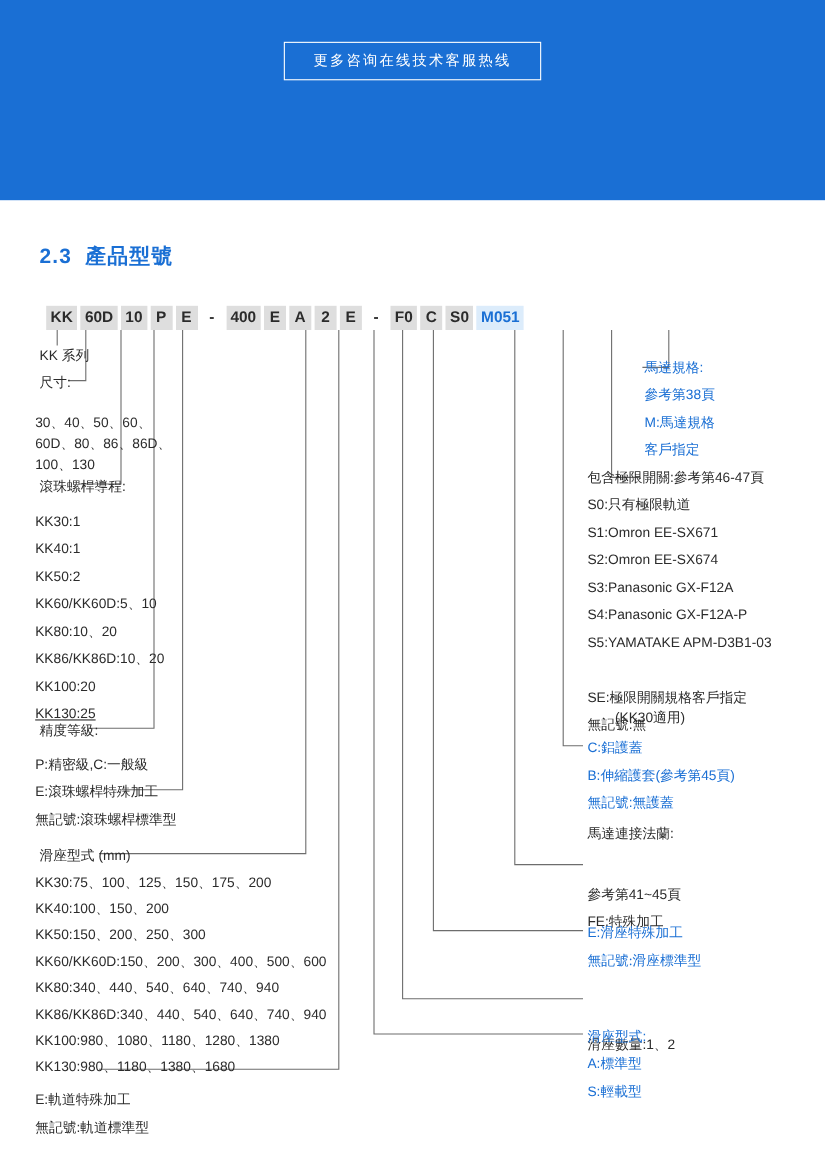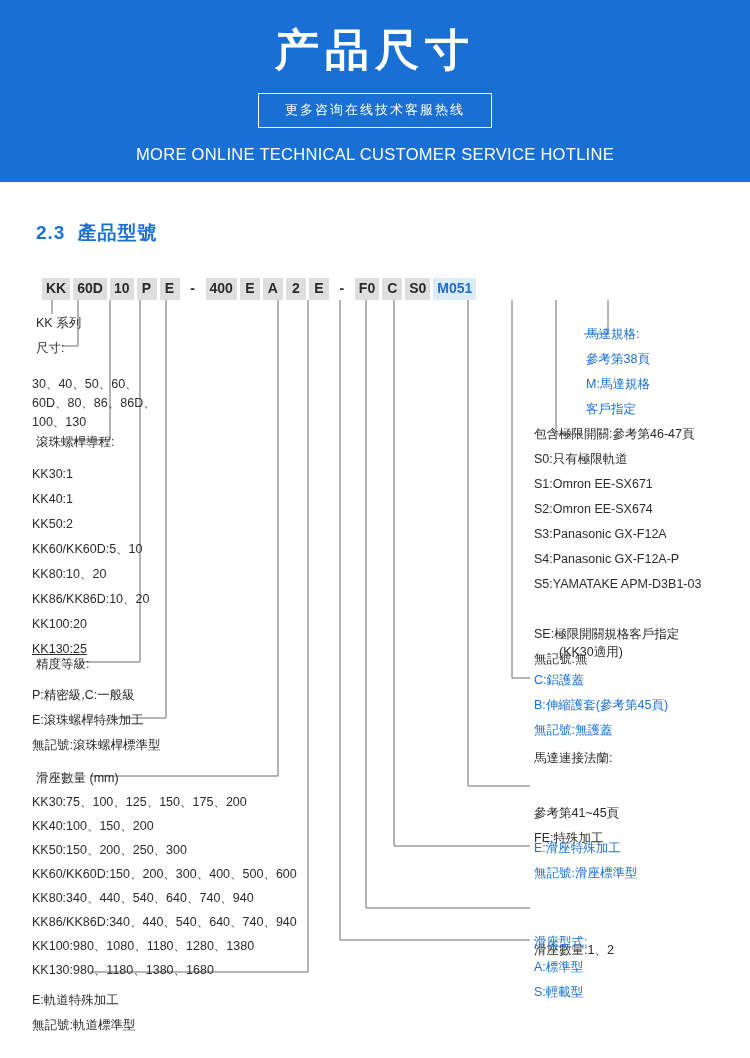--- a/index.html
+++ b/index.html
@@ -99,23 +99,21 @@
     line-height: 19px;
     white-space: pre;
   }
   .txt.dark { color: #2b2b2b; }
   .txt.blue { color: #1a6fd4; }
 </style>
 </head>
 <body>
 
 <div class="banner">
-  <div class="banner-title">产品尺寸</div>
   <div class="banner-sub-box">更多咨询在线技术客服热线</div>
-  <div class="banner-en">MORE ONLINE TECHNICAL CUSTOMER SERVICE HOTLINE</div>
 </div>
 
 <div class="section-head">
   <span class="num">2.3</span><span>產品型號</span>
 </div>
 
 <div class="code-row">
   <div class="code-cell gray">KK</div>
   <div class="code-cell gray">60D</div>
   <div class="code-cell gray">10</div>
@@ -185,21 +183,21 @@
 <div class="txt dark" style="left:32px; top:590px;">KK86/KK86D:10、20</div>
 <div class="txt dark" style="left:32px; top:615px;">KK100:20</div>
 <div class="txt dark" style="left:32px; top:640px;text-decoration:underline;">KK130:25</div>
 
 <div class="txt dark" style="left:36px; top:655px;">精度等級:</div>
 <div class="txt dark" style="left:32px; top:686px;">P:精密級,C:一般級</div>
 
 <div class="txt dark" style="left:32px; top:711px;">E:滾珠螺桿特殊加工</div>
 <div class="txt dark" style="left:32px; top:736px;">無記號:滾珠螺桿標準型</div>
 
-<div class="txt dark" style="left:36px; top:769px;">滑座數量 (mm)</div>
+<div class="txt dark" style="left:36px; top:769px;">滑座型式 (mm)</div>
 <div class="txt dark" style="left:32px; top:793px;">KK30:75、100、125、150、175、200</div>
 <div class="txt dark" style="left:32px; top:817px;">KK40:100、150、200</div>
 <div class="txt dark" style="left:32px; top:841px;">KK50:150、200、250、300</div>
 <div class="txt dark" style="left:32px; top:865px;">KK60/KK60D:150、200、300、400、500、600</div>
 <div class="txt dark" style="left:32px; top:889px;">KK80:340、440、540、640、740、940</div>
 <div class="txt dark" style="left:32px; top:913px;">KK86/KK86D:340、440、540、640、740、940</div>
 <div class="txt dark" style="left:32px; top:937px;">KK100:980、1080、1180、1280、1380</div>
 <div class="txt dark" style="left:32px; top:961px;">KK130:980、1180、1380、1680</div>
 
 <div class="txt dark" style="left:32px; top:991px;">E:軌道特殊加工</div>

